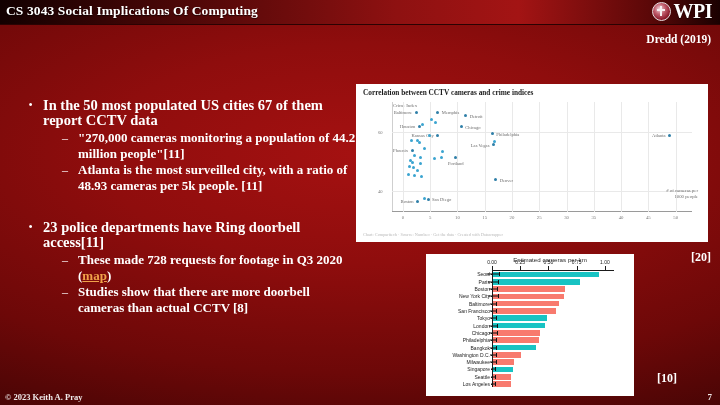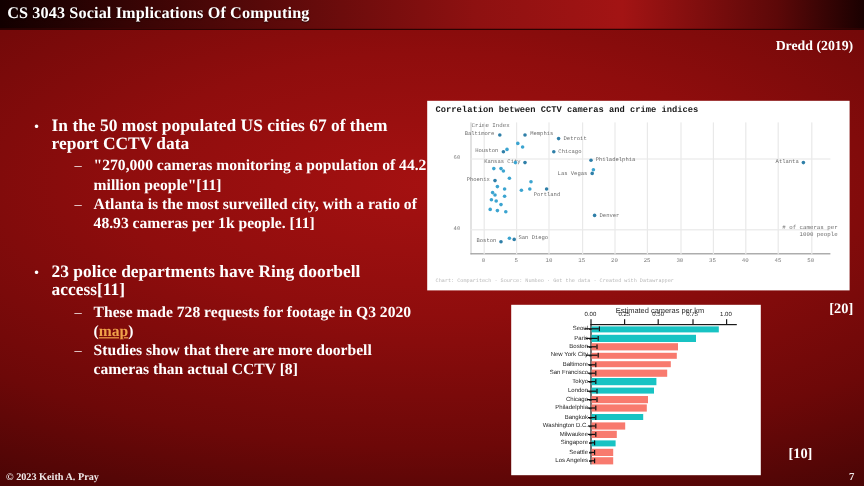--- a/index.html
+++ b/index.html
@@ -84,21 +84,21 @@
   
   .footer-left{
     position:absolute;left:5px;bottom:3px;font-size:8.5px;font-weight:bold;color:#f0eaea;
   }
   .footer-right{
     position:absolute;right:8px;bottom:3px;font-size:9px;font-weight:bold;color:#f0eaea;
   }
   
   .scatter-panel{
     position:absolute;left:356px;top:84px;width:352px;height:158px;
-    background:#ffffff;font-family:Liberation Mono, monospace;
+    background:#ffffff;font-family:Liberation Serif, serif;
   }
   .sc-title{
     position:absolute;left:7px;top:4px;font-size:7.3px;font-weight:bold;color:#1a1a1a;
   }
   .sc-plot{
     position:absolute;left:36px;top:18px;width:300px;height:110px;
   }
   .sc-vline{position:absolute;top:0;width:1px;height:100%;background:#e9e9e9;}
   .sc-hline{position:absolute;left:0;width:100%;height:1px;background:#e9e9e9;}
   .sc-axis-y{position:absolute;left:0;top:0;width:1px;height:100%;background:#cfcfcf;}
@@ -137,40 +137,44 @@
   .ref11{right:9px;top:250px;}
   .ref14{right:43px;top:371px;}
 </style>
 </head>
 <body>
 
 <div class="slide">
 
   <div class="topbar">
     <div class="topbar-title">CS 3043 Social Implications Of Computing</div>
+    <div class="wpi">
+      <div class="wpi-seal"></div>
+      <div class="wpi-text">WPI</div>
+    </div>
   </div>
 
   <div class="attrib">Dredd (2019)</div>
 
 
   <div class="body">
 
     <div class="lvl1">
       <div class="dot">•</div>
       <div class="txt">In the 50 most populated US cities 67 of them report CCTV data</div>
     </div>
 
     <div class="lvl2">
       <div class="dash">–</div>
       <div class="txt">"270,000 cameras monitoring a population of 44.2 million people"[11]</div>
     </div>
 
     <div class="lvl2">
       <div class="dash">–</div>
-      <div class="txt">Atlanta is the most surveilled city, with a ratio of 48.93 cameras per 1k people. [11]</div>
+      <div class="txt">Atlanta is the most surveilled city, with a ratio of 48.93 cameras per 5k people. [11]</div>
     </div>
 
     <div class="gap"></div>
 
     <div class="lvl1">
       <div class="dot">•</div>
       <div class="txt">23 police departments have Ring doorbell access[11]</div>
     </div>
 
     <div class="lvl2">

